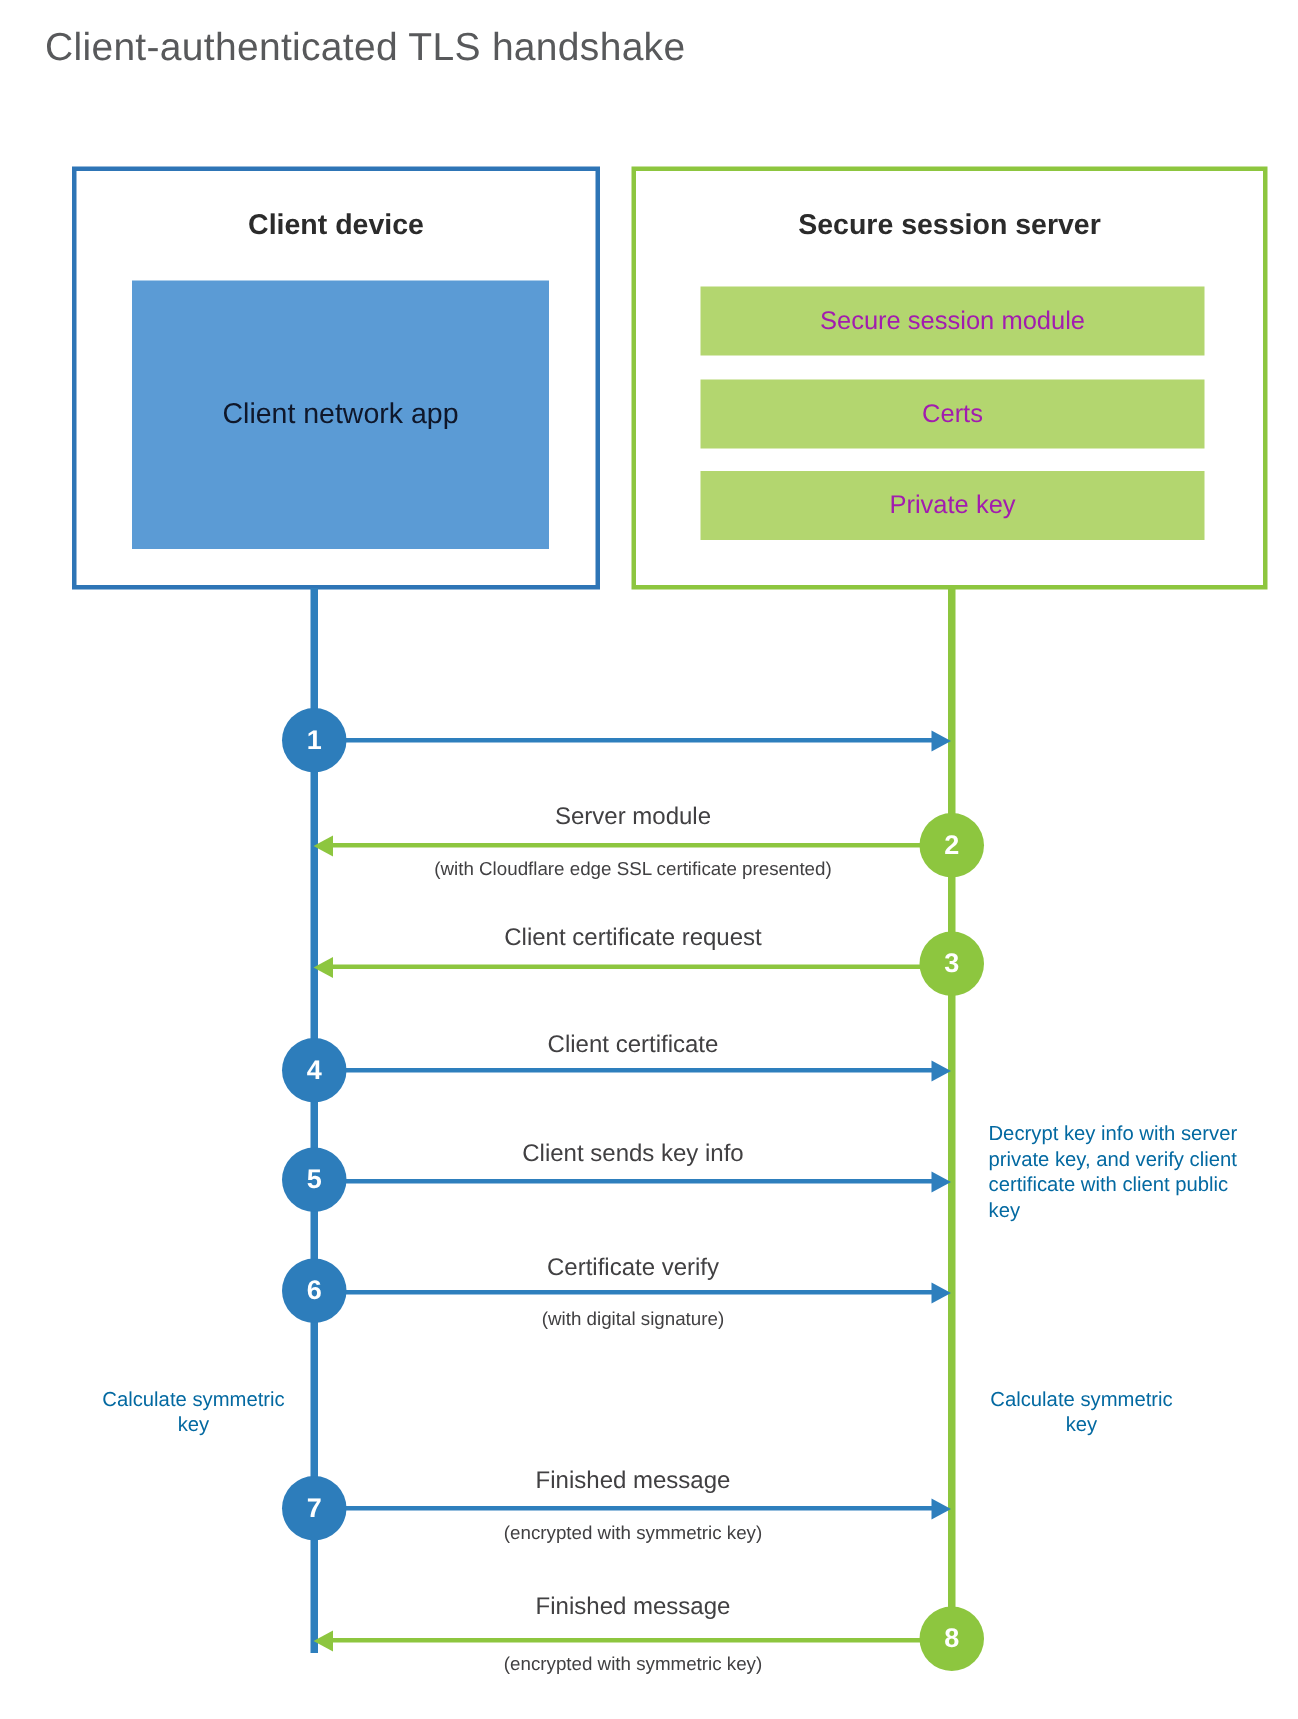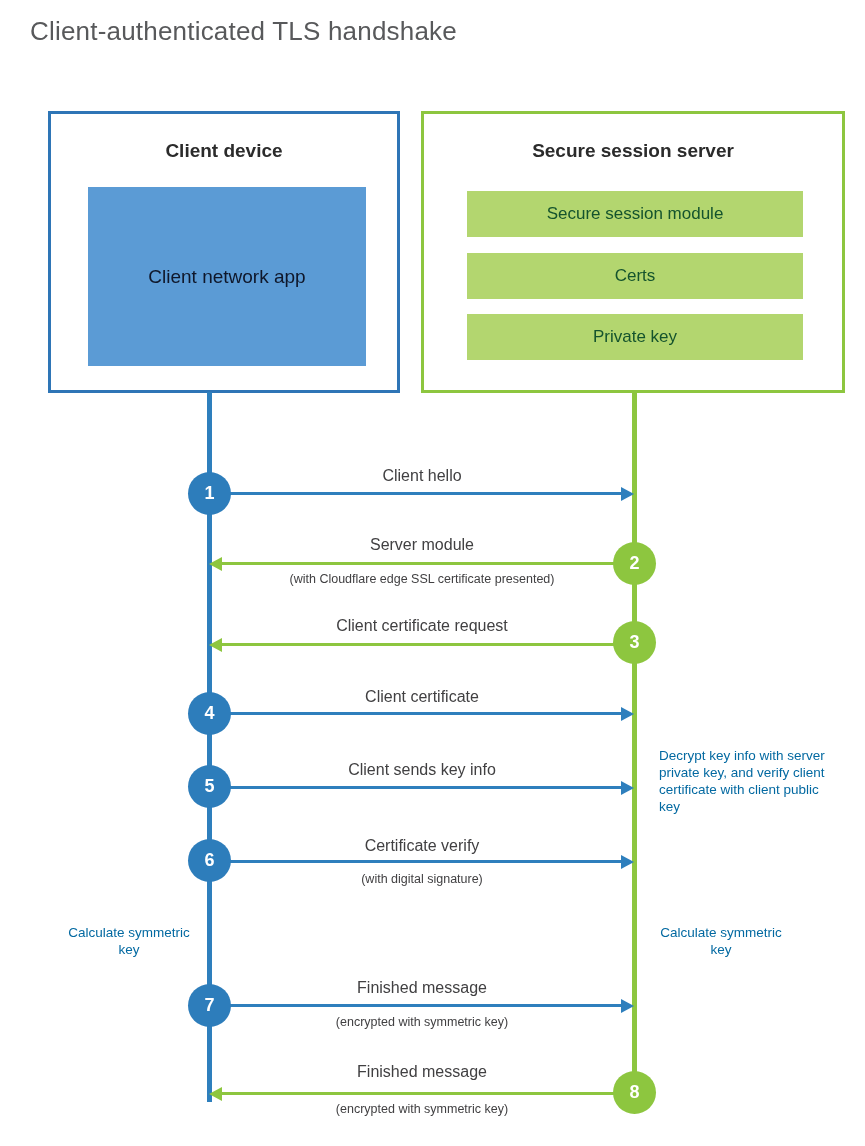--- a/index.html
+++ b/index.html
@@ -31,21 +31,21 @@
 
   .client-app{
     position:absolute;left:37px;top:73px;width:278px;height:179px;
     background:#5b9bd5;color:#0f172a;
     display:flex;align-items:center;justify-content:center;
     text-align:center;font-size:19px;line-height:26px;font-weight:400;
   }
 
   .module-bar{
     position:absolute;left:43px;width:336px;height:46px;
-    background:#b3d66f;color:#14532d;
+    background:#b3d66f;color:#a21caf;
     display:flex;align-items:center;justify-content:center;
     font-size:17px;font-weight:400;
   }
   .module-bar.m0{top:77px;}
   .module-bar.m1{top:139px;}
   .module-bar.m2{top:200px;}
 
   
   .lifeline{position:absolute;width:5px;}
   .lifeline.client{left:207px;top:392px;height:710px;background:#2e7fbd;}
@@ -110,21 +110,20 @@
   <div class="party-box server">
     <div class="party-title">Secure session server</div>
     <div class="module-bar m0">Secure session module</div>
     <div class="module-bar m1">Certs</div>
     <div class="module-bar m2">Private key</div>
   </div>
 
   <div class="lifeline client"></div>
   <div class="lifeline server"></div>
 
-  <div class="msg-label" style="left:210px;top:467px;width:424px;">Client hello</div>
   <div class="arrow-line blue" style="left:210px;top:492px;width:412px;"></div>
   <div class="arrow-head right blue" style="left:621px;top:487px;"></div>
   <div class="step-badge blue" style="left:188px;top:472px;">1</div>
 
   <div class="msg-label" style="left:210px;top:536px;width:424px;">Server module</div>
   <div class="arrow-line green" style="left:222px;top:562px;width:412px;"></div>
   <div class="arrow-head left green" style="left:209px;top:557px;"></div>
   <div class="msg-sub" style="left:210px;top:572px;width:424px;">(with Cloudflare edge SSL certificate presented)</div>
   <div class="step-badge green" style="left:613px;top:542px;">2</div>
 

